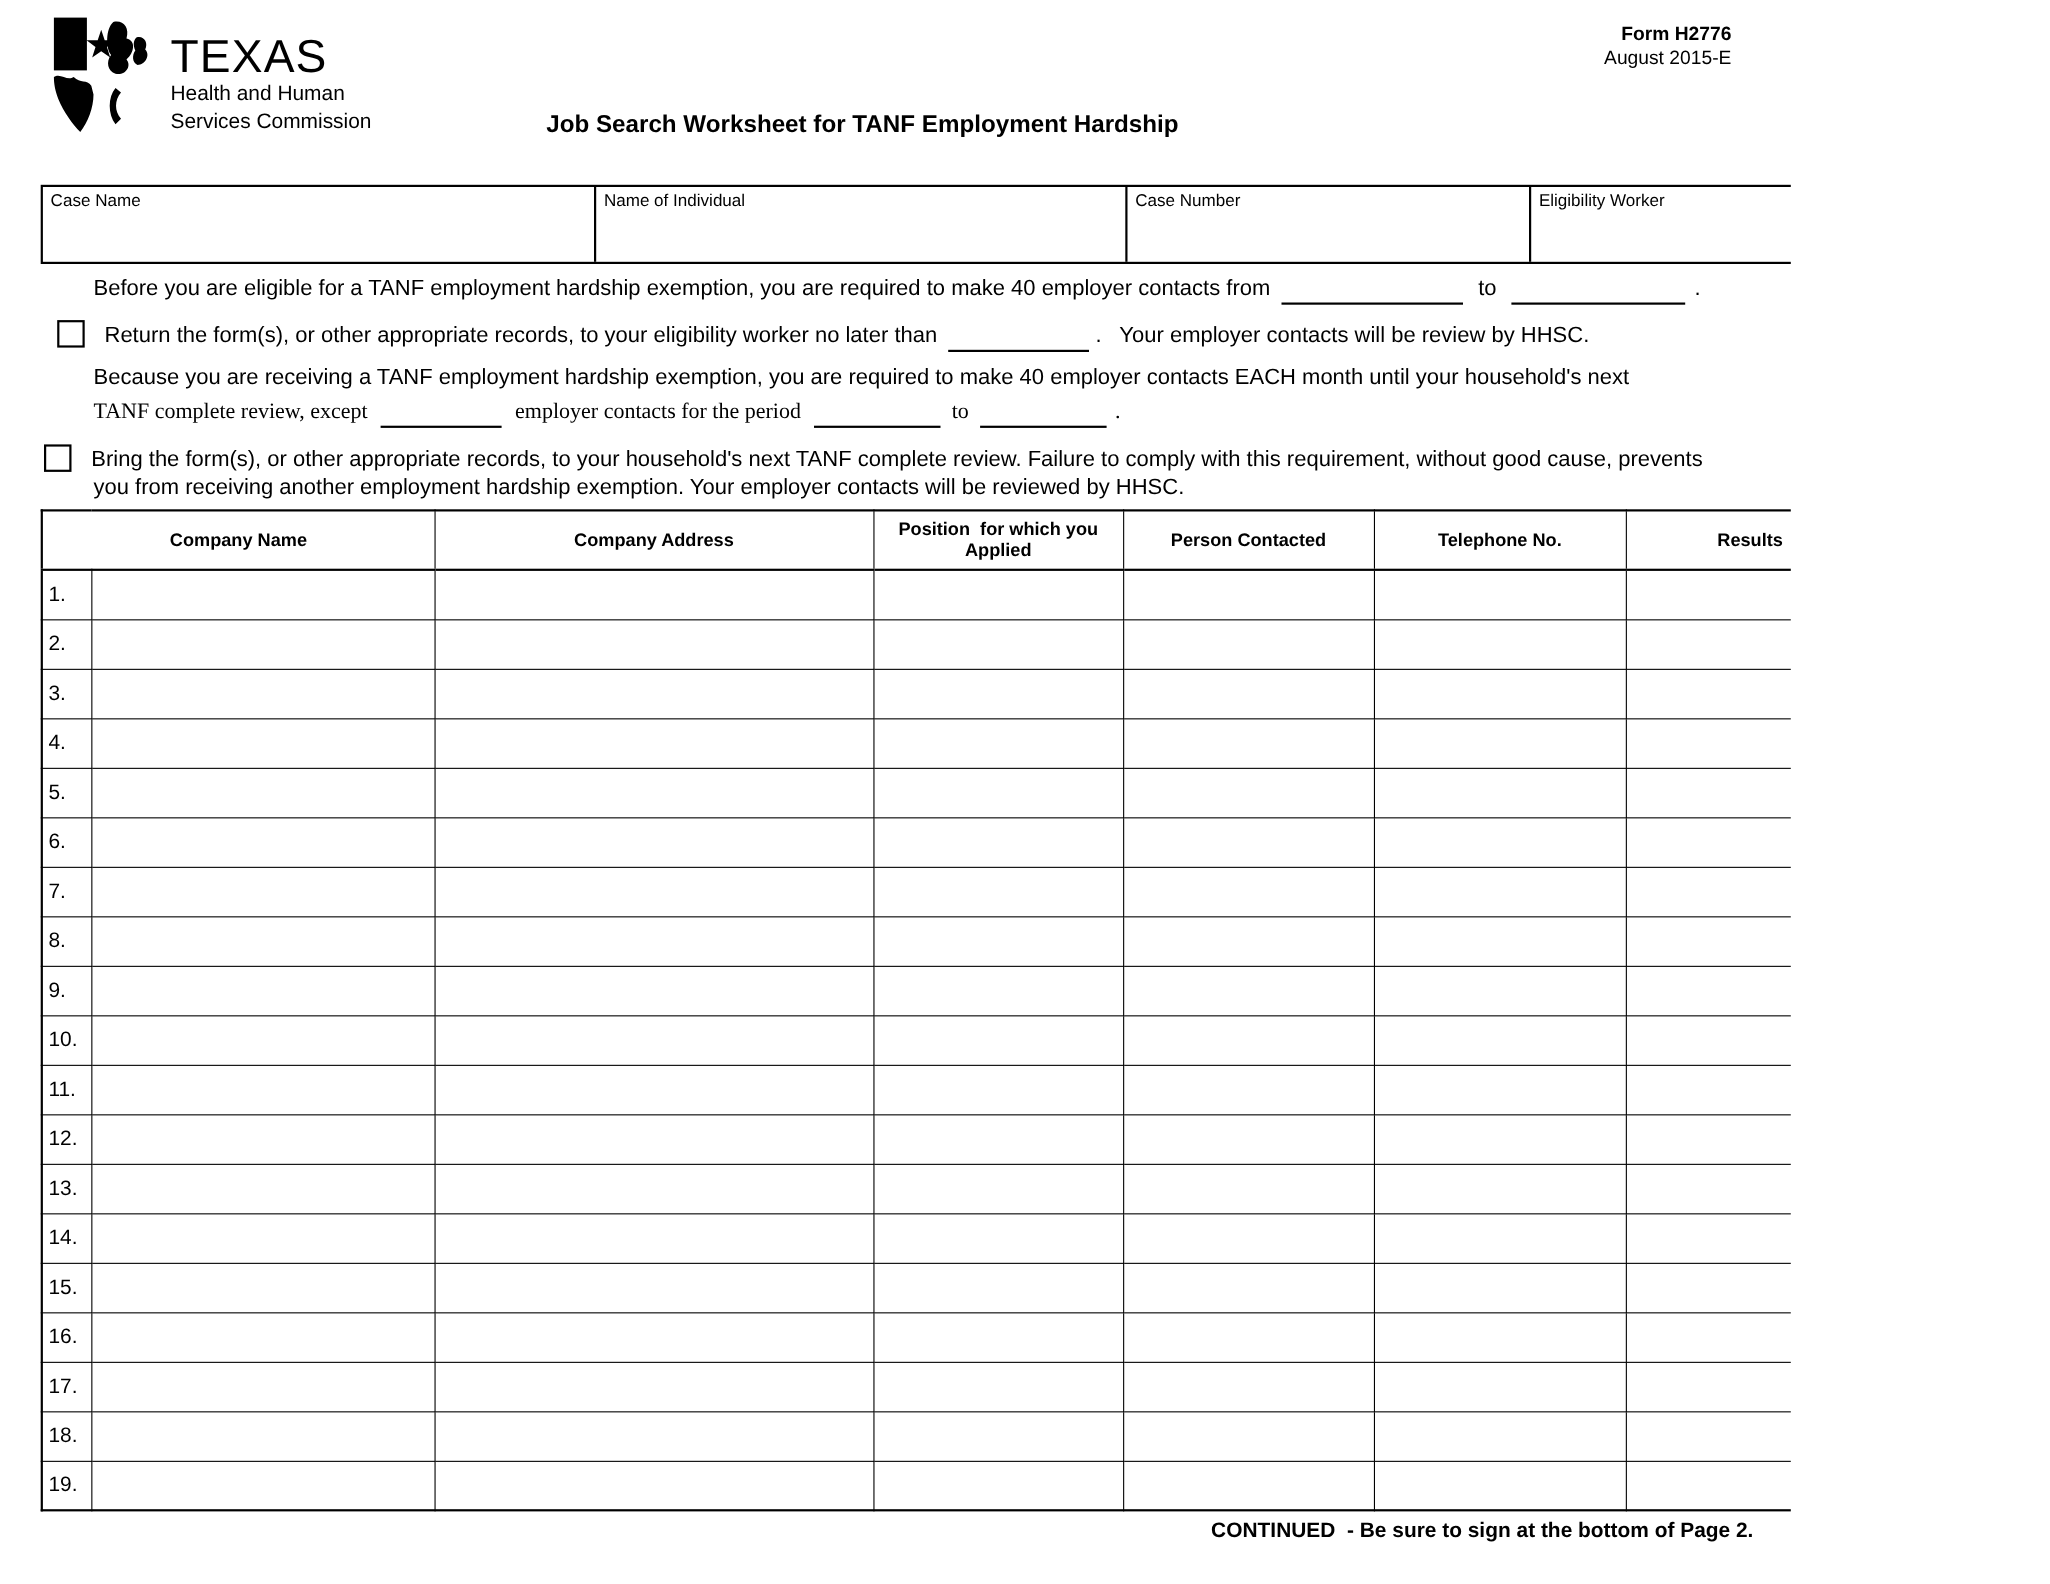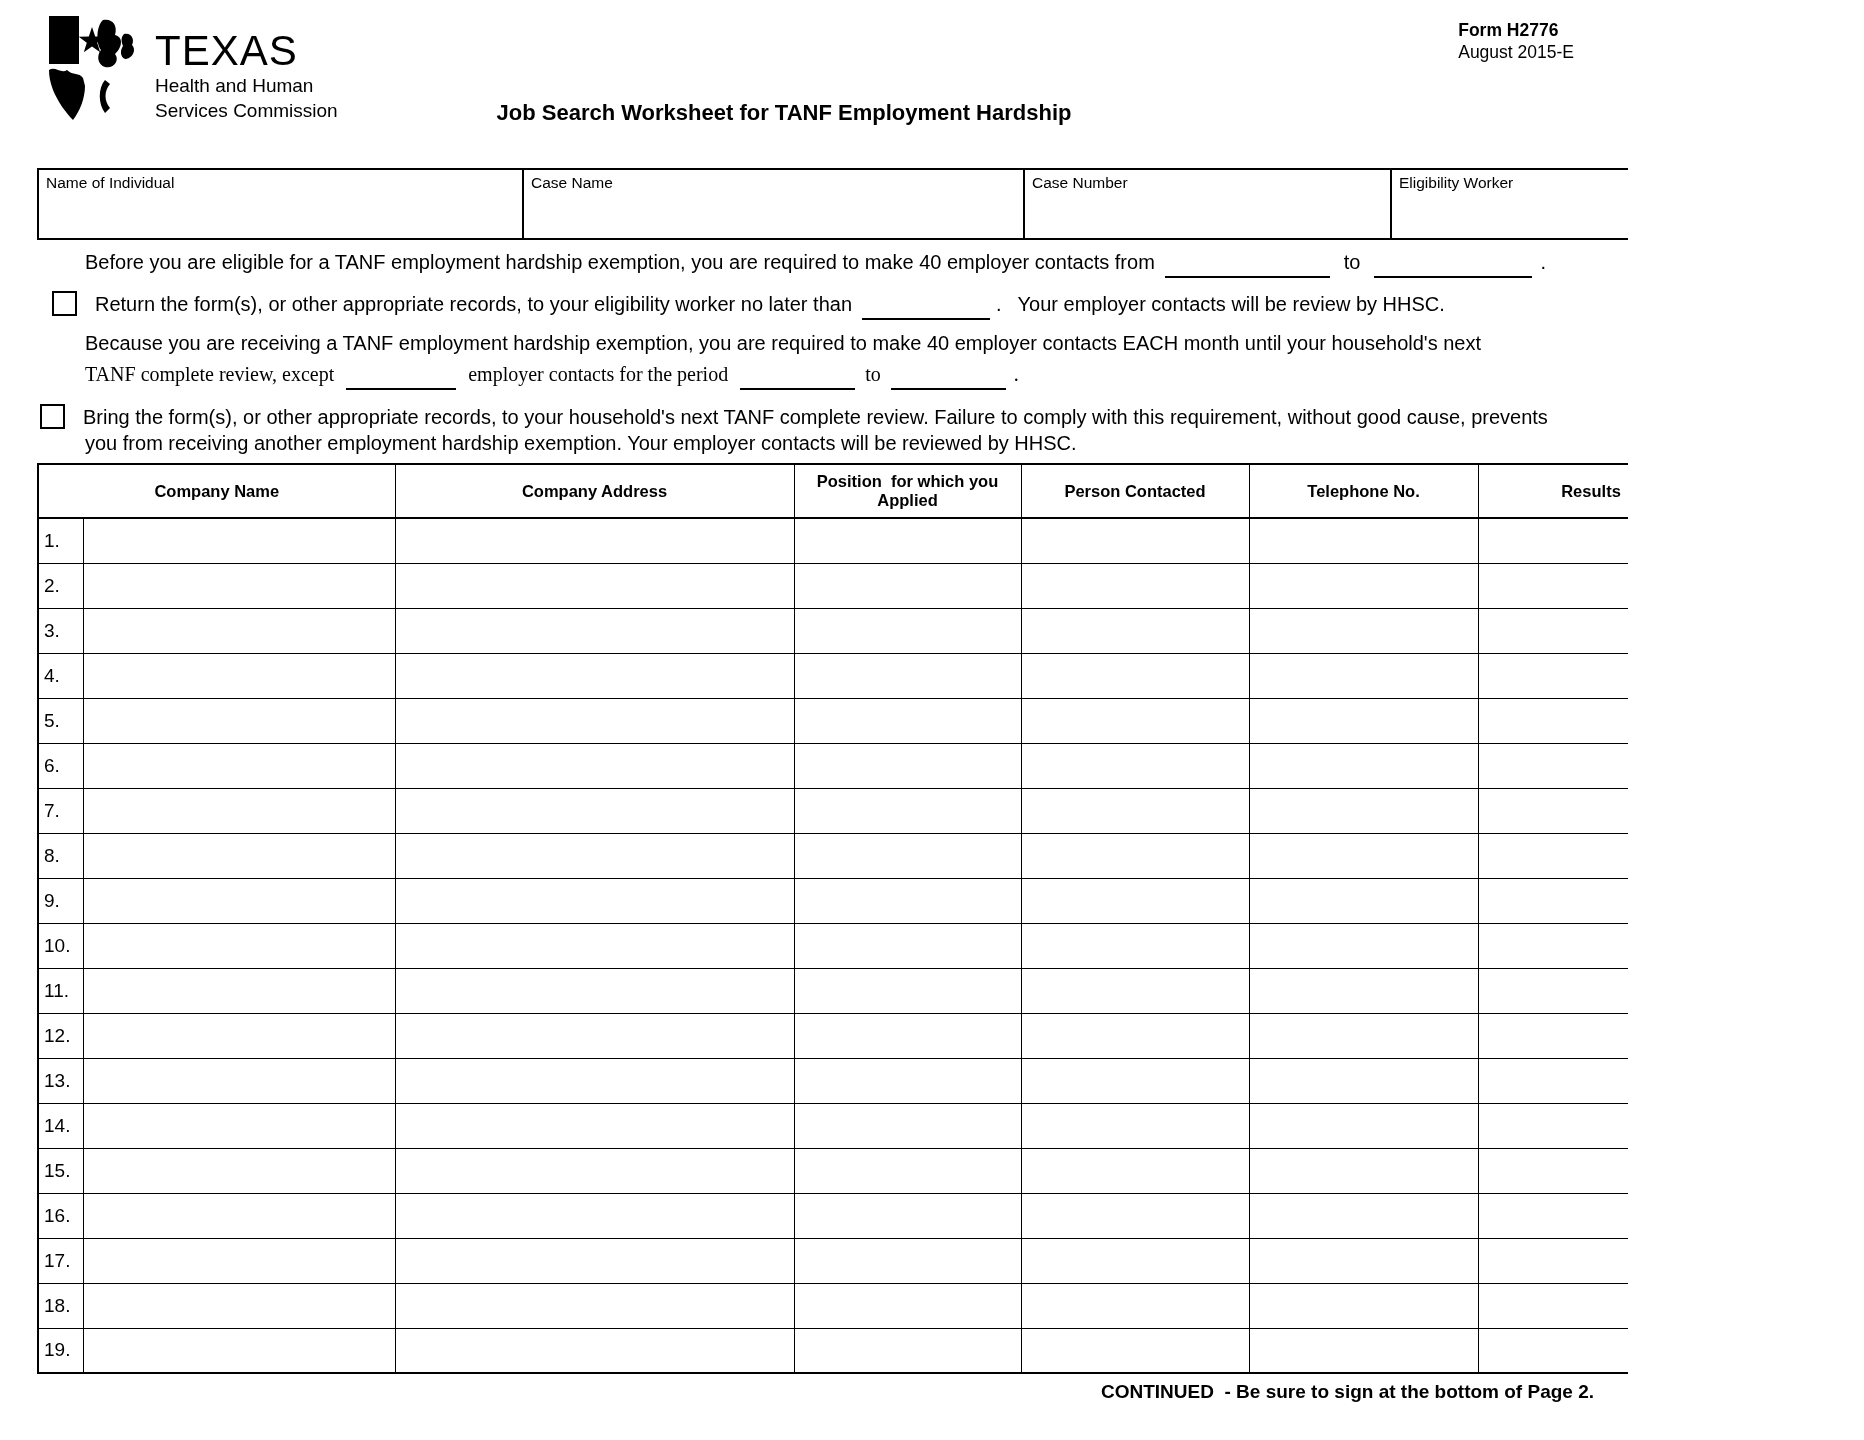--- a/index.html
+++ b/index.html
@@ -6,21 +6,21 @@
   body { background:#ffffff; font-family:"Liberation Sans", sans-serif; color:#000; }
   .page { position:relative; width:1628px; height:1440px; background:#fff; overflow:hidden; }
 
   
   .logo-wrap { position:absolute; left:47px; top:12px; width:320px; height:110px; }
   .logo-mark { position:absolute; left:0; top:2px; }
   .logo-text { position:absolute; left:108px; top:18px; }
   .logo-texas { font-size:42px; font-weight:400; letter-spacing:1px; line-height:1; }
   .logo-sub { font-size:19px; line-height:1.18; margin-top:3px; }
 
-  .form-id { position:absolute; top:20px; right:54px; text-align:left; font-size:17.5px; line-height:1.25; }
+  .form-id { position:absolute; top:20px; right:54px; text-align:right; font-size:17.5px; line-height:1.25; }
   .form-id .num { font-weight:bold; }
 
   .page-title { position:absolute; top:100px; left:0; width:1568px; text-align:center;
                 font-size:22px; font-weight:bold; }
 
   
   .id-fields { position:absolute; left:37px; top:168px; width:1799px; height:72px;
                display:flex; border:2px solid #000; }
   .id-cell { height:100%; padding:4px 7px; font-size:15.5px; }
   .id-cell + .id-cell { border-left:2px solid #000; }
@@ -82,26 +82,26 @@
   </div>
 
   <div class="form-id">
     <div class="num">Form H2776</div>
     <div>August 2015-E</div>
   </div>
 
   <div class="page-title">Job Search Worksheet for TANF Employment Hardship</div>
 
   <div class="id-fields">
+    <div class="id-cell id-c2">
+      <div>Case Name</div>
+      <div></div>
+    </div>
     <div class="id-cell id-c1">
       <div>Name of Individual</div>
-      <div></div>
-    </div>
-    <div class="id-cell id-c2">
-      <div>Case Name</div>
       <div></div>
     </div>
     <div class="id-cell id-c3">
       <div>Case Number</div>
       <div></div>
     </div>
     <div class="id-cell id-c4">
       <div>Eligibility Worker</div>
       <div></div>
     </div>

